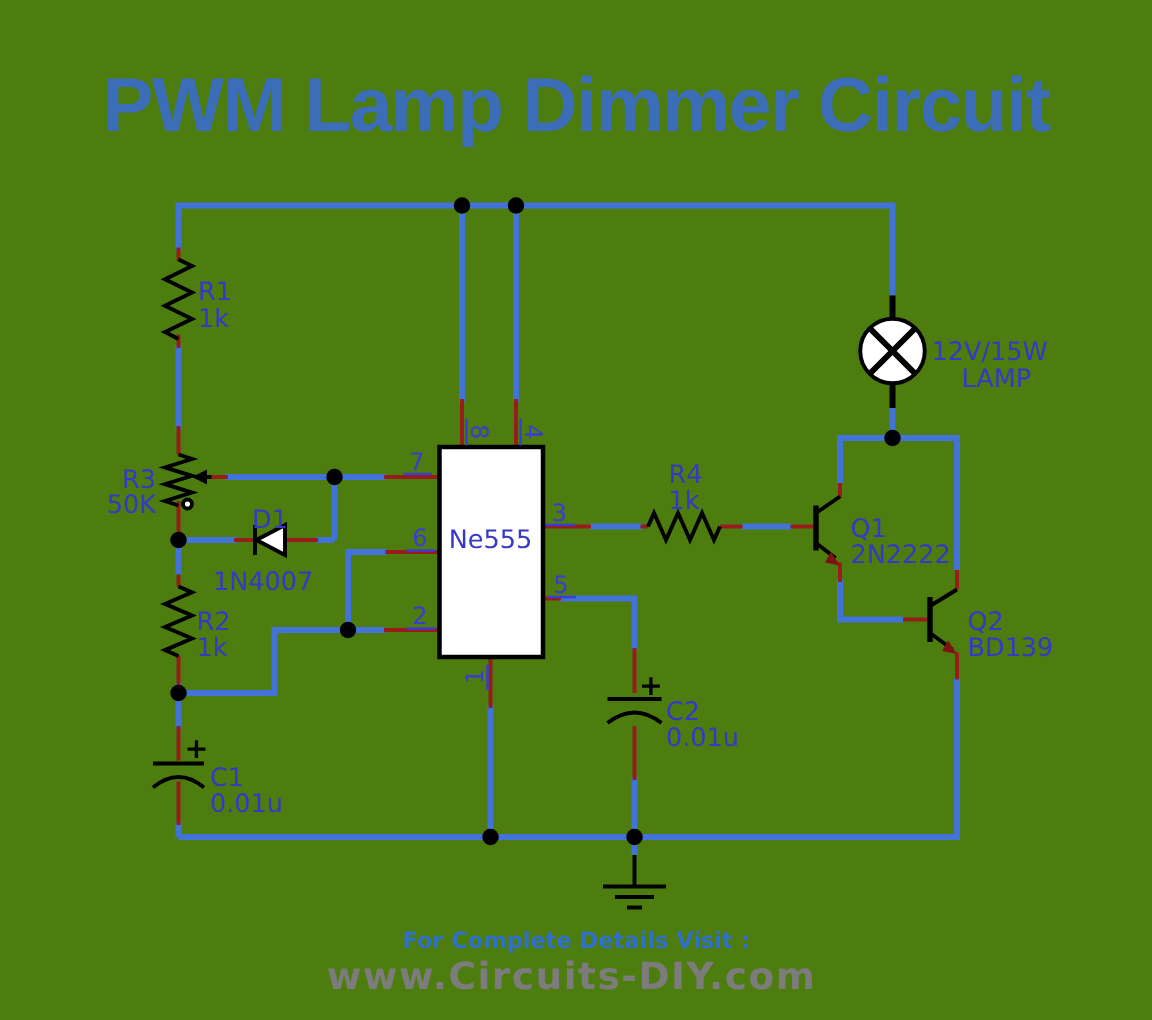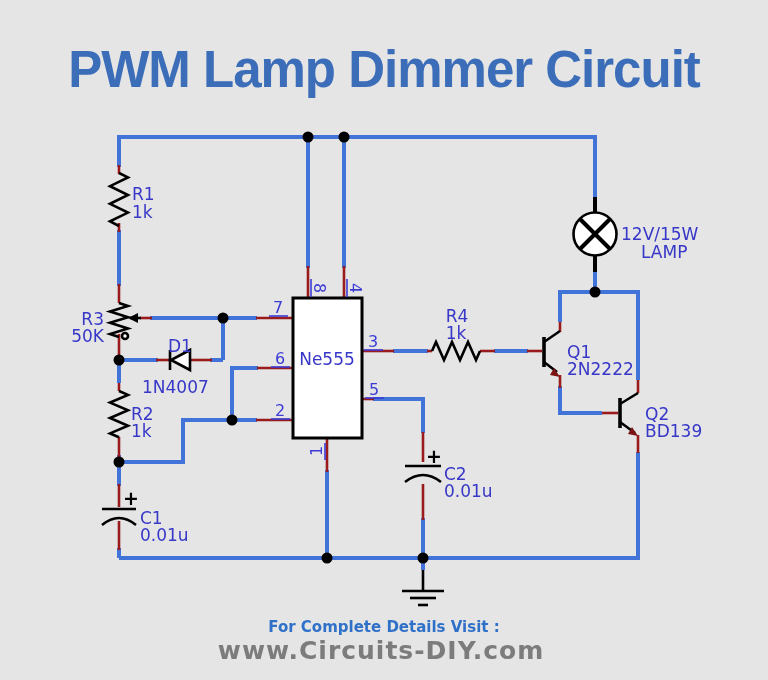--- a/index.html
+++ b/index.html
@@ -1,16 +1,16 @@
 <!DOCTYPE html>
 <html style="--title_blue: #3b6db8; --wire_blue: #4273d8; --lead_red: #991b1b; --label_blue: #3737c8; --pin_blue: #3b3bd6; --arrow_maroon: #7d1414; --symbol_black: #000000; --footer_blue: #2f70c8; --footer_gray: #7c7c7c;"><head>
 <meta charset="utf-8">
 <style>
   html,body{margin:0;padding:0;background:#ffffff;}
-  .page{position:relative;width:768px;height:680px;background:#e5e5e5;overflow:hidden;
+  .page{position:relative;width:768px;height:680px;background:#4d7c0f;overflow:hidden;
         font-family:"DejaVu Sans","Liberation Sans",sans-serif;}
   svg text{font-family:"DejaVu Sans","Liberation Sans",sans-serif;}
   .title-text{font-family:"Liberation Sans","DejaVu Sans",sans-serif;font-weight:bold;
               font-size:51px;letter-spacing:-1px;fill:var(--title_blue,#3b6db8);}
   .wire{stroke:var(--wire_blue,#4273d8);stroke-width:4;fill:none;}
   .lead{stroke:var(--lead_red,#991b1b);stroke-width:2.6;fill:none;}
   .sym{stroke:#000;stroke-width:2.6;fill:none;}
   .sym-f{fill:#fff;stroke:#000;stroke-width:2.6;}
   .thick{stroke:#000;stroke-width:4;fill:none;}
   .bar{stroke:#000;stroke-width:3.6;fill:none;}

